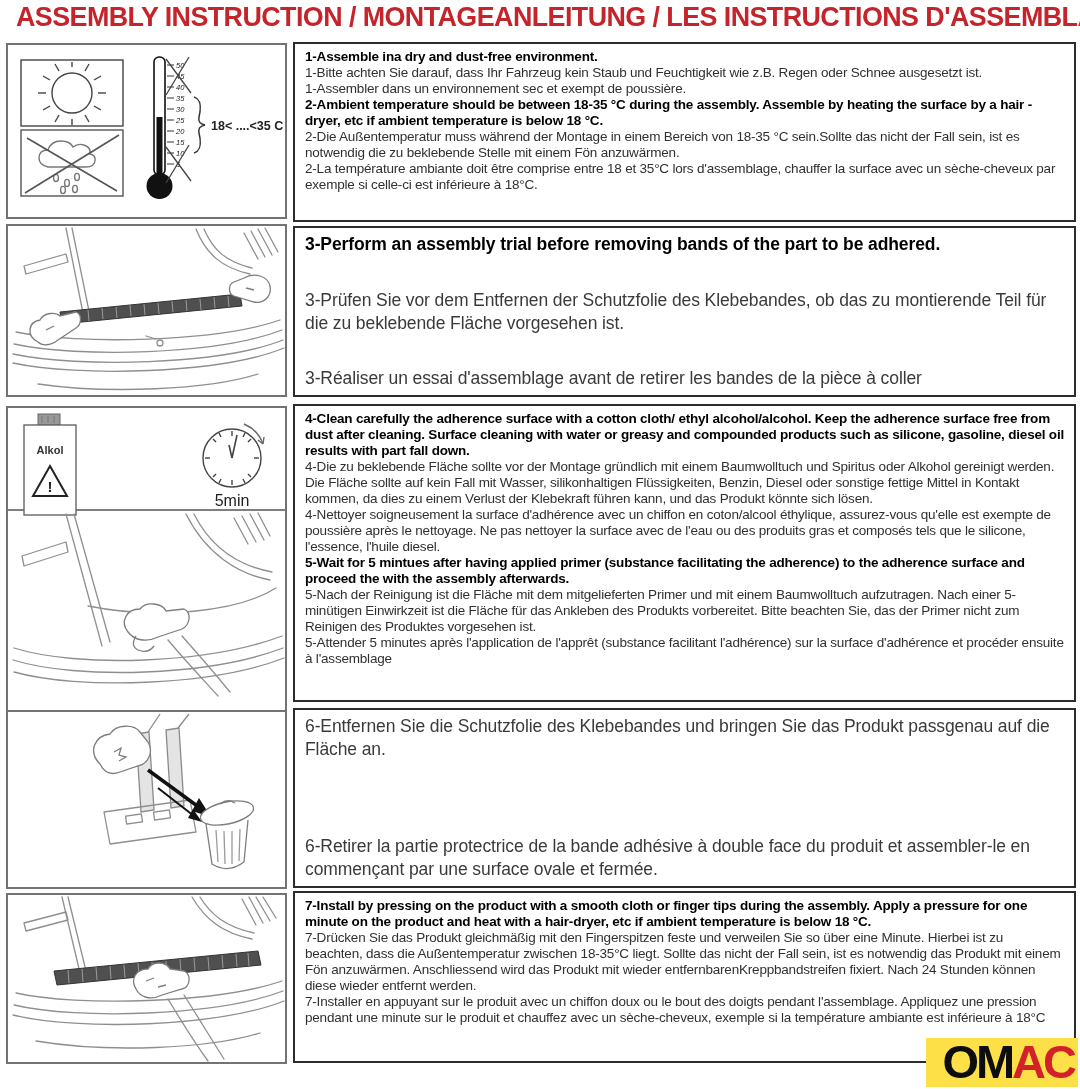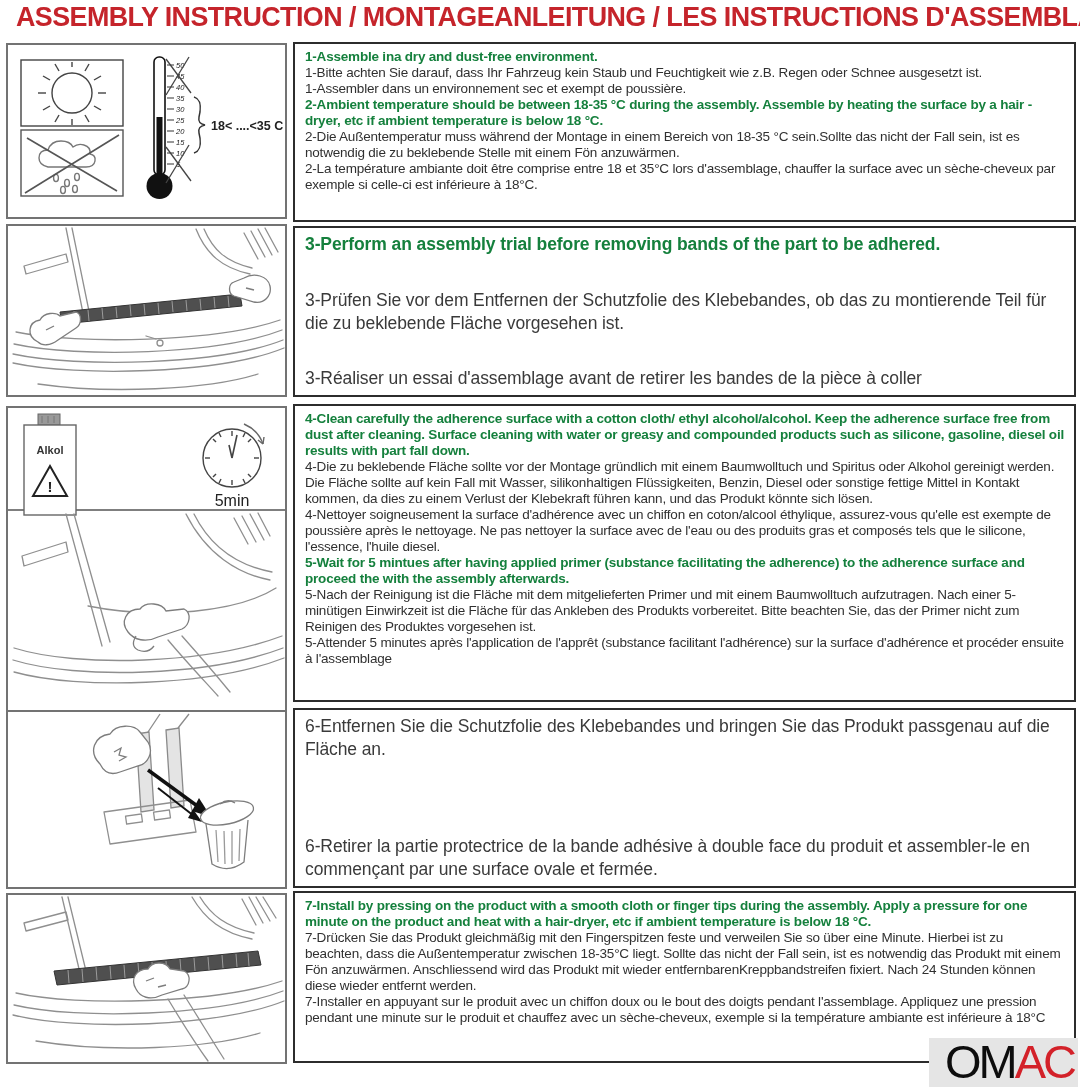--- a/index.html
+++ b/index.html
@@ -9,26 +9,26 @@
          color:#c5242b;letter-spacing:-0.6px;white-space:nowrap;transform:scaleX(0.96);transform-origin:left top;}
   .box{position:absolute;background:#fff;box-sizing:border-box;}
   .illu{left:6px;width:281px;border:2px solid #737373;overflow:hidden;}
   .txt{left:293px;width:783px;border:2px solid #2c2c2c;padding:5px 10px;color:#303030;
        display:flex;flex-direction:column;overflow:hidden;}
   .center{justify-content:center;}
   .top{justify-content:flex-start;}
   .small{font-size:13.5px;line-height:16px;letter-spacing:-0.2px;}
   .big{font-size:17.5px;line-height:23px;letter-spacing:-0.1px;color:#3a3a3a;justify-content:space-between;}
   .txt p{margin:0;}
-  p.b{font-weight:bold;color:#15803d;}
+  p.b{font-weight:bold;color:#000000;}
   .gap{margin-top:13px;}
   svg{display:block;}
   .lineart{stroke:#8f8f8f;fill:none;stroke-width:1.3;stroke-linecap:round;stroke-linejoin:round;}
-  .logo{position:absolute;right:2px;bottom:2px;background:#e5e5e5;padding:0 4px 2px 16px;
-        font-weight:400;font-size:47px;letter-spacing:-3px;line-height:1.0;}
+  .logo{position:absolute;right:2px;bottom:2px;background:#fde047;padding:0 4px 2px 16px;
+        font-weight:700;font-size:47px;letter-spacing:-3px;line-height:1.0;}
   .logo .blk{color:#0d0d0d;}
   .logo .red{color:#d32129;}
 </style>
 </head>
 <body>
 
 <div class="page">
 
   <h1 class="title">ASSEMBLY INSTRUCTION / MONTAGEANLEITUNG / LES INSTRUCTIONS D'ASSEMBLAGE</h1>
 

